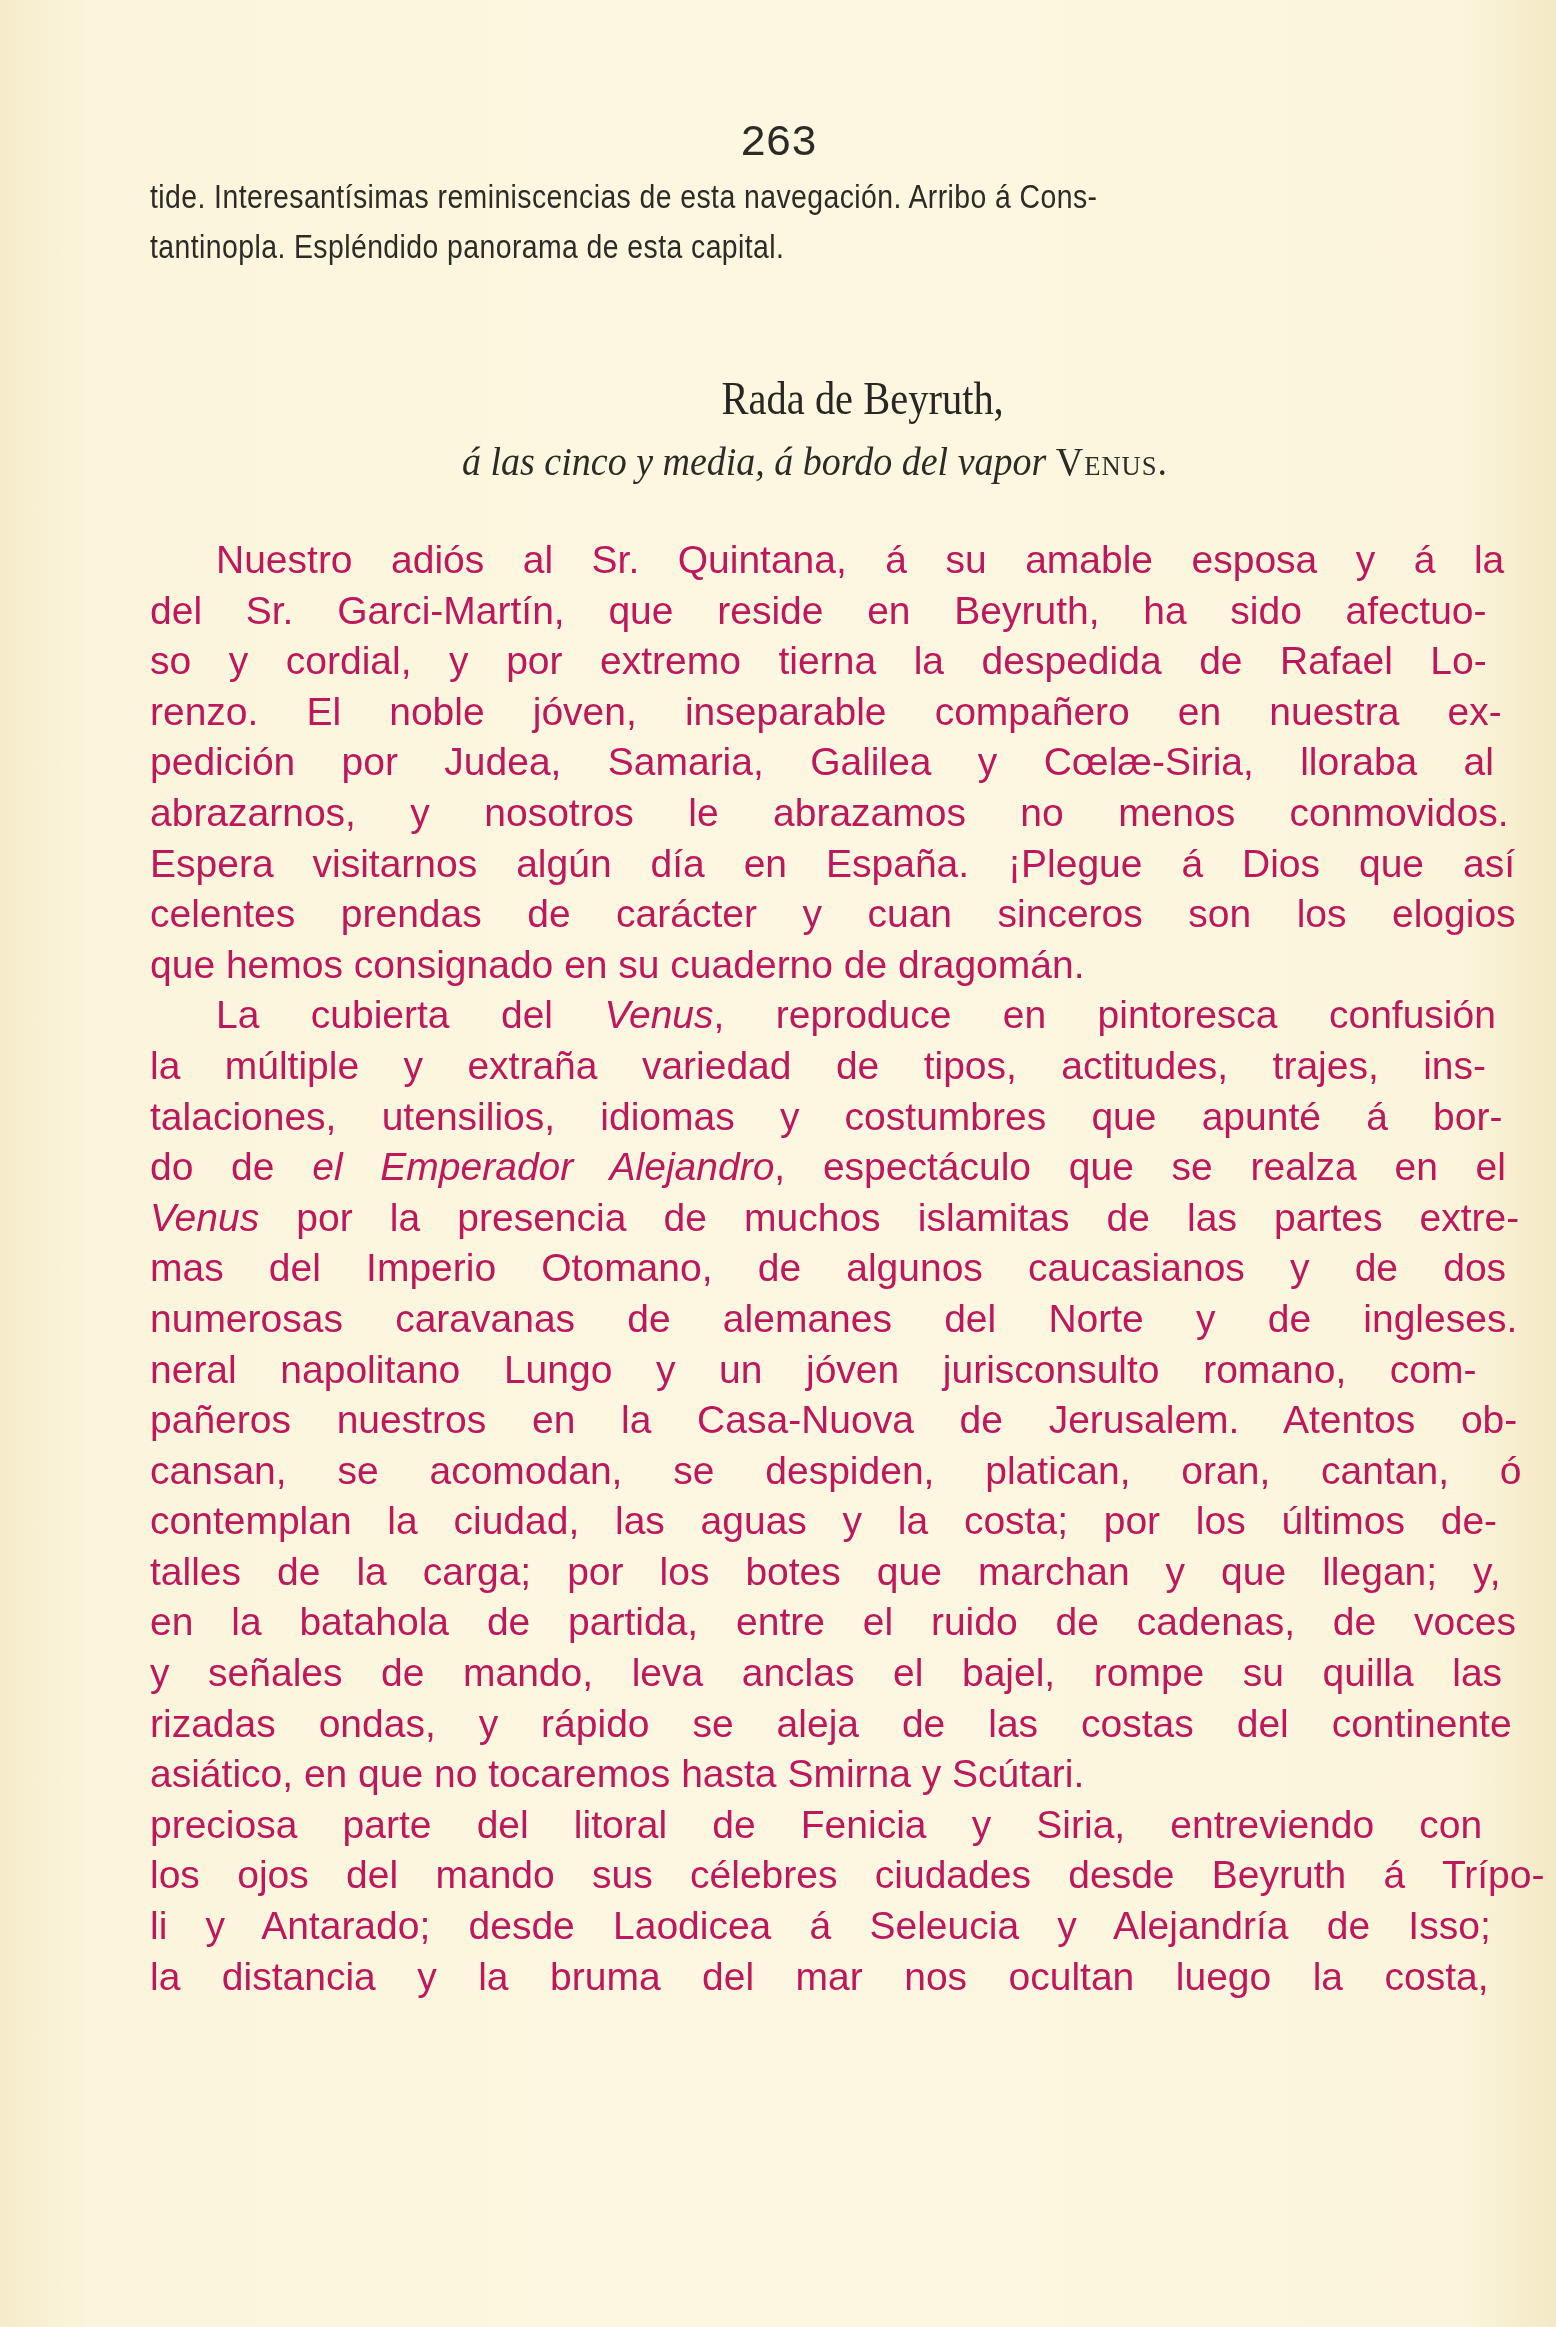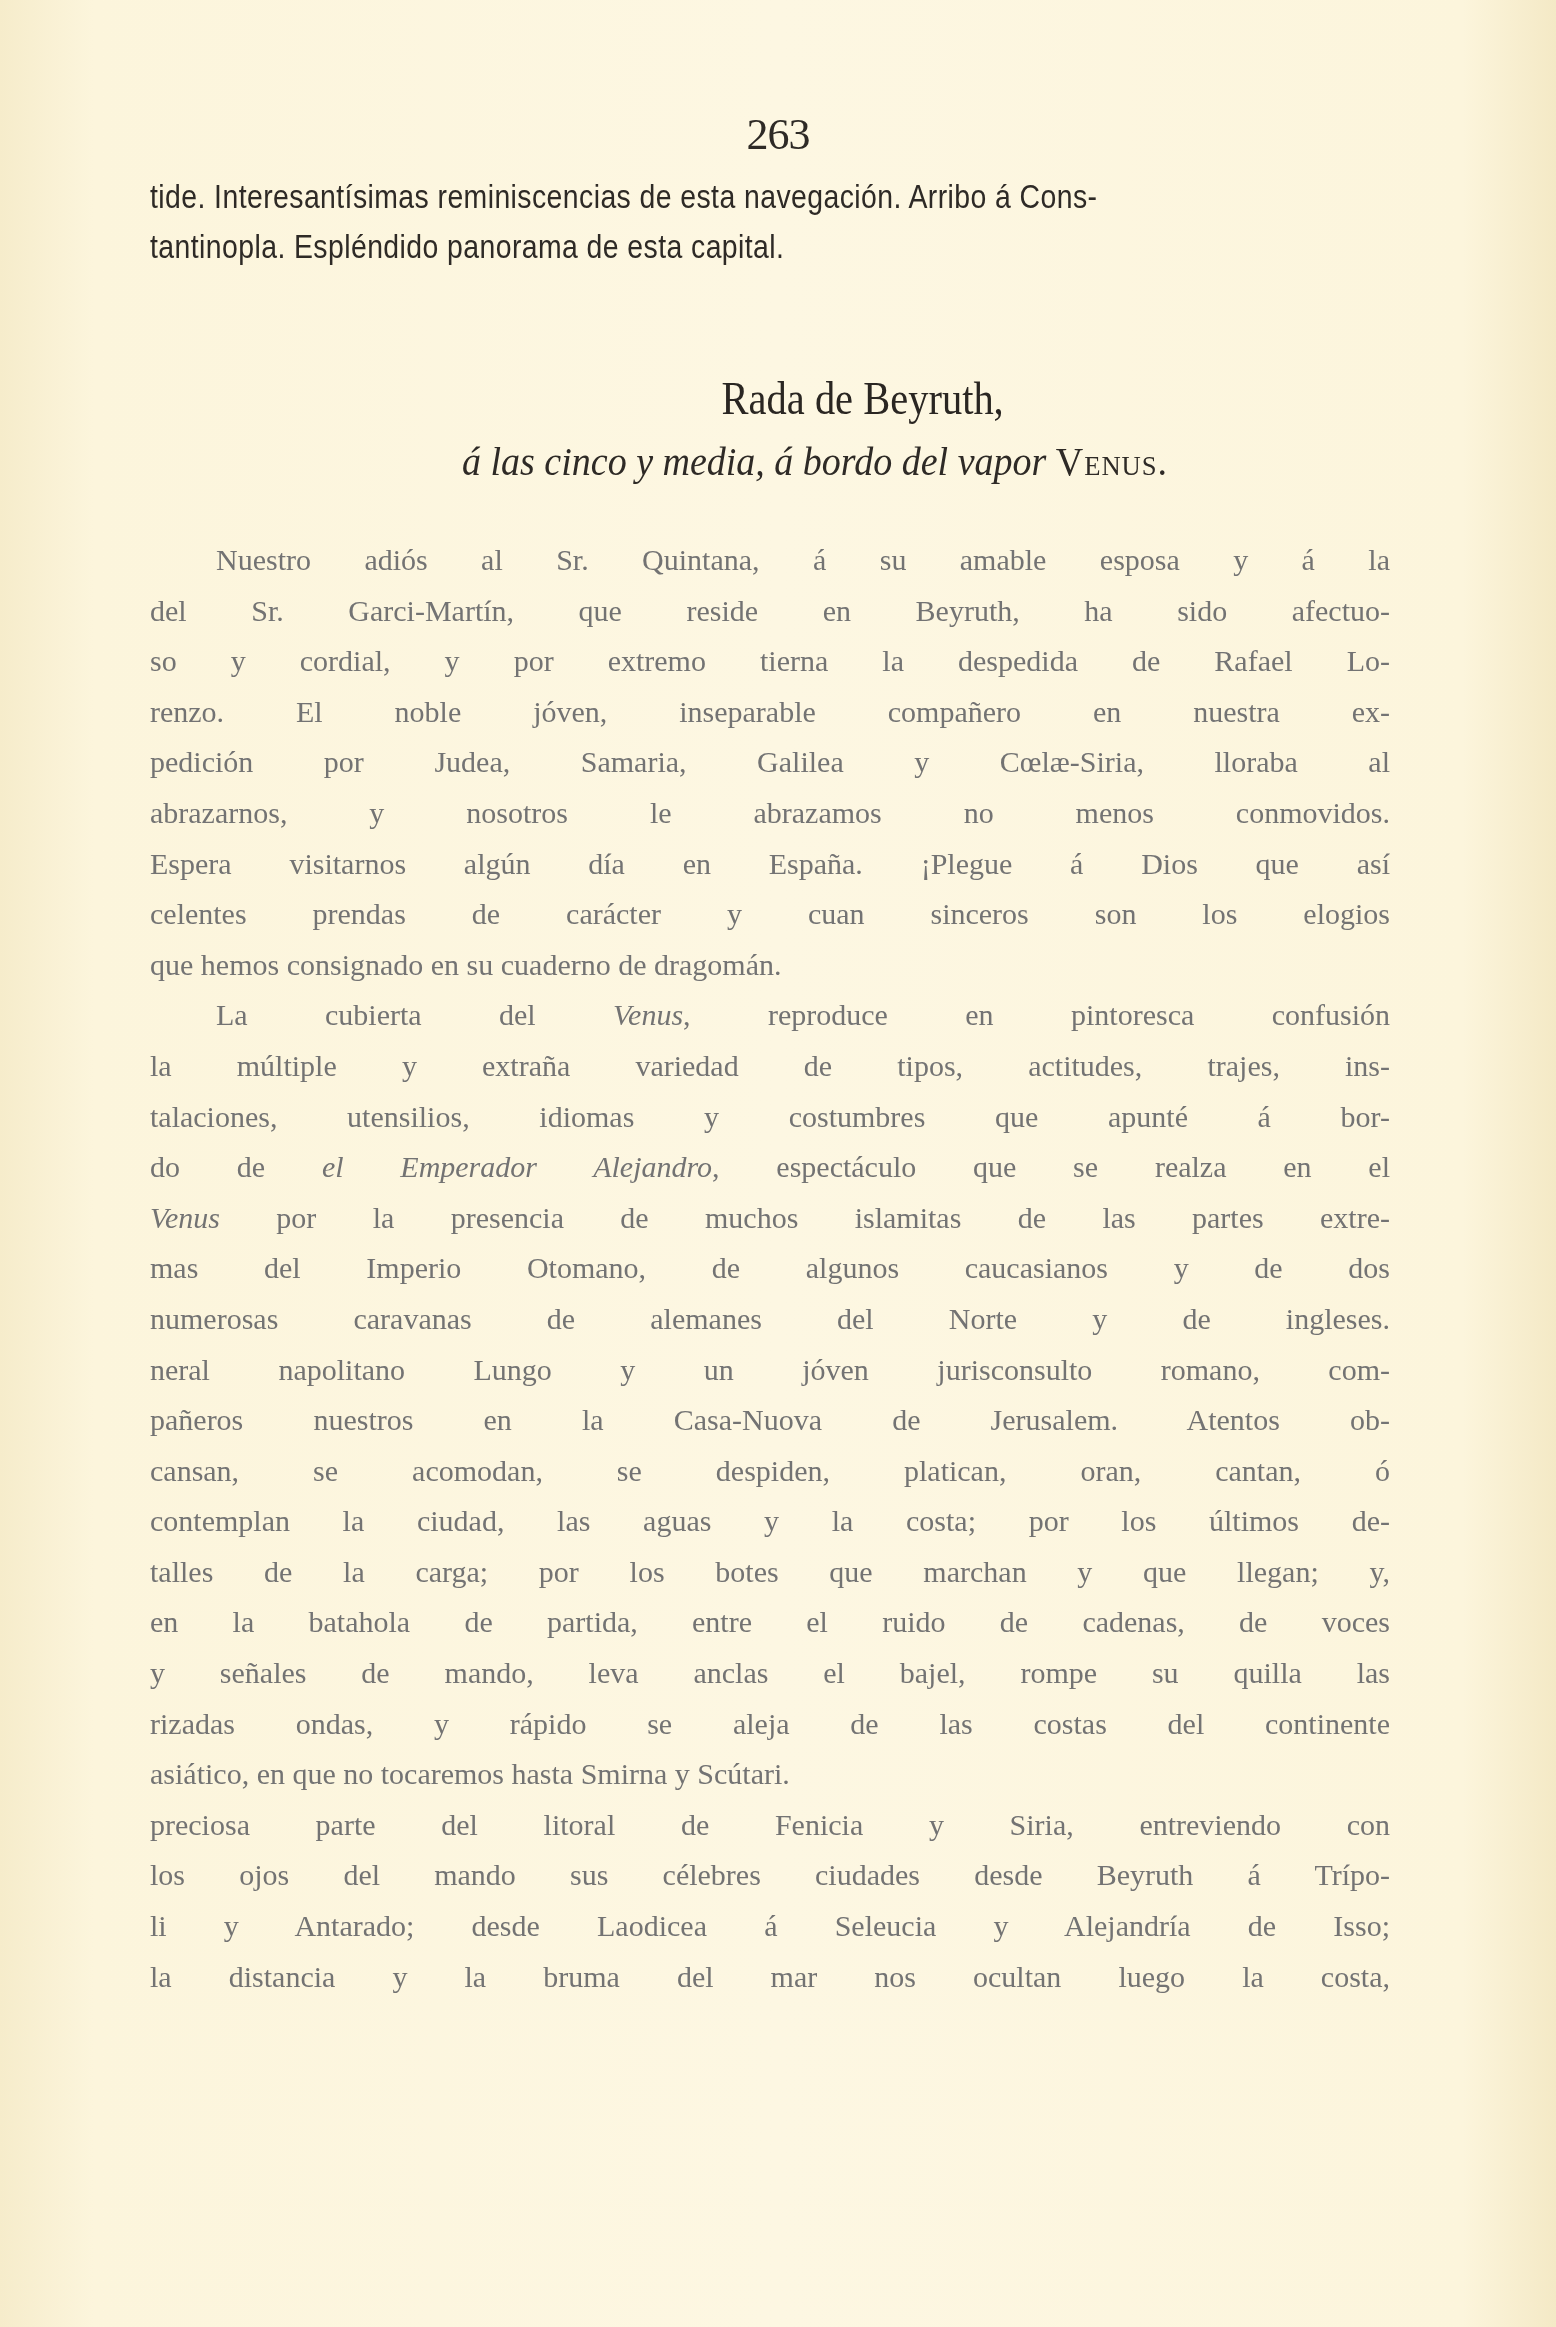--- a/index.html
+++ b/index.html
@@ -12,24 +12,24 @@
     position: relative;
     color: #2a2622;
   }
   .page {
     position: absolute;
     left: 0; top: 0;
     width: 1556px; height: 2327px;
   }
   .page-number {
     position: absolute;
-    top: 109px;
+    top: 118px;
     left: 0; right: 0;
     text-align: center;
-    font-family: Liberation Serif, serif;
+    font-family: Liberation Mono, monospace;
     font-size: 44px;
     letter-spacing: -1px;
     color: #2e2a26;
   }
   .summary {
     position: absolute;
     top: 172px;
     left: 150px;
     width: 1300px;
     font-family: "Liberation Sans Narrow", "Liberation Sans", sans-serif;
@@ -65,24 +65,24 @@
     color: #2e2a26;
     transform: scaleX(0.95);
     transform-origin: left top;
   }
   .smallcaps { font-style: normal; font-variant: small-caps; letter-spacing: 1px; }
   .body-text {
     position: absolute;
     top: 535px;
     left: 150px;
     width: 1240px;
-    font-family: Liberation Serif, serif;
-    font-size: 30px;
+    font-family: Liberation Sans, sans-serif;
+    font-size: 39px;
     line-height: 50.6px;
-    color: #737373;
+    color: #be185d;
   }
   .line {
     display: block;
     white-space: nowrap;
     text-align: justify;
     text-align-last: justify;
     height: 50.6px;
     overflow: visible;
   }
   .line.last { text-align-last: left; }

